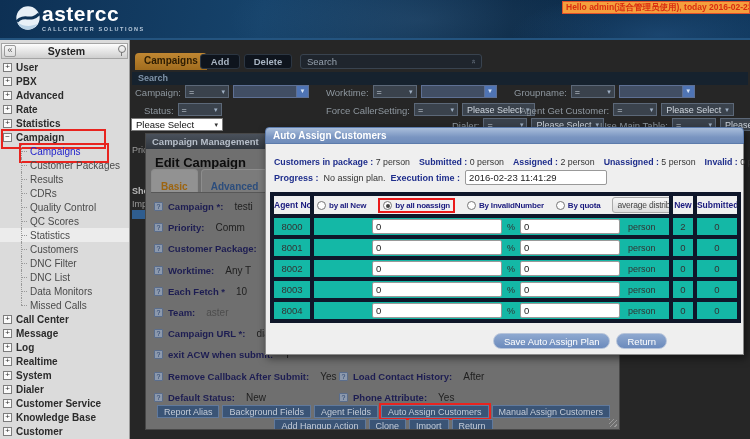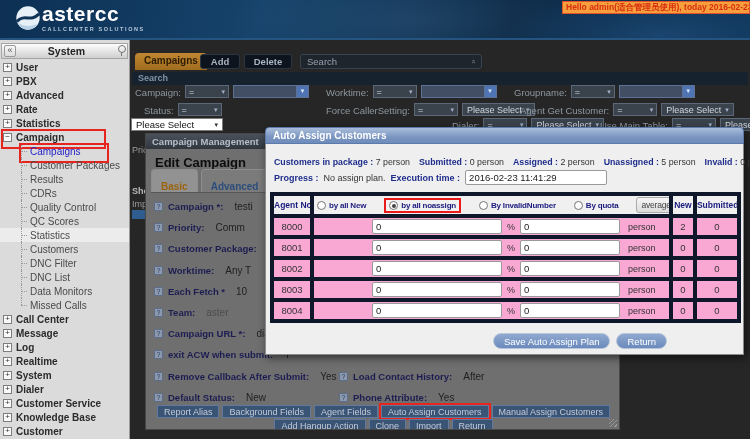--- a/index.html
+++ b/index.html
@@ -119,28 +119,28 @@
   .sval{font-size:8.8px;color:#333}
   #dprog{position:absolute;left:8px;top:26px;display:flex;align-items:center;gap:5px;white-space:nowrap}
   .plab{font-size:9px;font-weight:bold;color:#1f2e8c}
   .pval{font-size:9px;color:#333}
   .dinput{height:15px;border:1px solid #999;border-radius:2px;background:#fff;font-size:9.5px;color:#222;padding:0 3px;
     font-family:"Liberation Sans",sans-serif}
   #exec-input{width:142px}
   #dtable{position:absolute;left:4px;top:48px;width:471px;border-collapse:collapse;table-layout:fixed}
   #dtable th,#dtable td{border:4px solid #0f172a;overflow:hidden;white-space:nowrap}
   #dtable thead th{height:22px;background:#f0f0f0;font-size:8.5px;color:#1a1a7e;font-weight:bold}
-  #dtable tbody td{height:21px;background:#f9a8d4}
+  #dtable tbody td{height:21px;background:#14b8a6}
   .c-agent{width:40px;text-align:center}
   .c-main{width:358px}
   .c-new{width:24px;text-align:center}
   .c-sub{width:44px;text-align:center}
   td.c-agent{font-size:9.5px;color:#333}
   td.c-new,td.c-sub{font-size:9.5px;color:#333}
-  .optrow{display:flex;align-items:center;gap:18px;padding:0 3px;letter-spacing:-.2px}
+  .optrow{display:flex;align-items:center;gap:12px;padding:0 3px;letter-spacing:-.2px}
   .ropt{display:inline-flex;align-items:center;gap:3px}
   .ropt.rbox{border:2px solid #ea1a1a;padding:1px 3px}
   .radio{width:9px;height:9px;border:1px solid #777;border-radius:50%;background:#fdfdfd;position:relative;flex:none;cursor:pointer}
   .radio.sel::after{content:'';position:absolute;left:2px;top:2px;width:4px;height:4px;border-radius:50%;background:#444}
   .rlab{font-size:8px;font-weight:bold;color:#1a1a7e}
   .avgbtn{height:16px;padding:2px 4px;background:linear-gradient(#f6f6f6,#dcdcdc);border:1px solid #aaa;border-radius:3px;
     font-size:8.5px;color:#444;cursor:pointer;font-weight:normal}
   .agsel{height:16px;background:#fff;border:1px solid #888;font-size:8.5px;color:#222;display:inline-flex;align-items:center;
     gap:3px;padding:0 3px;cursor:pointer;font-weight:normal}
   .mflex{display:flex;align-items:center;gap:5px;padding-left:58px}

